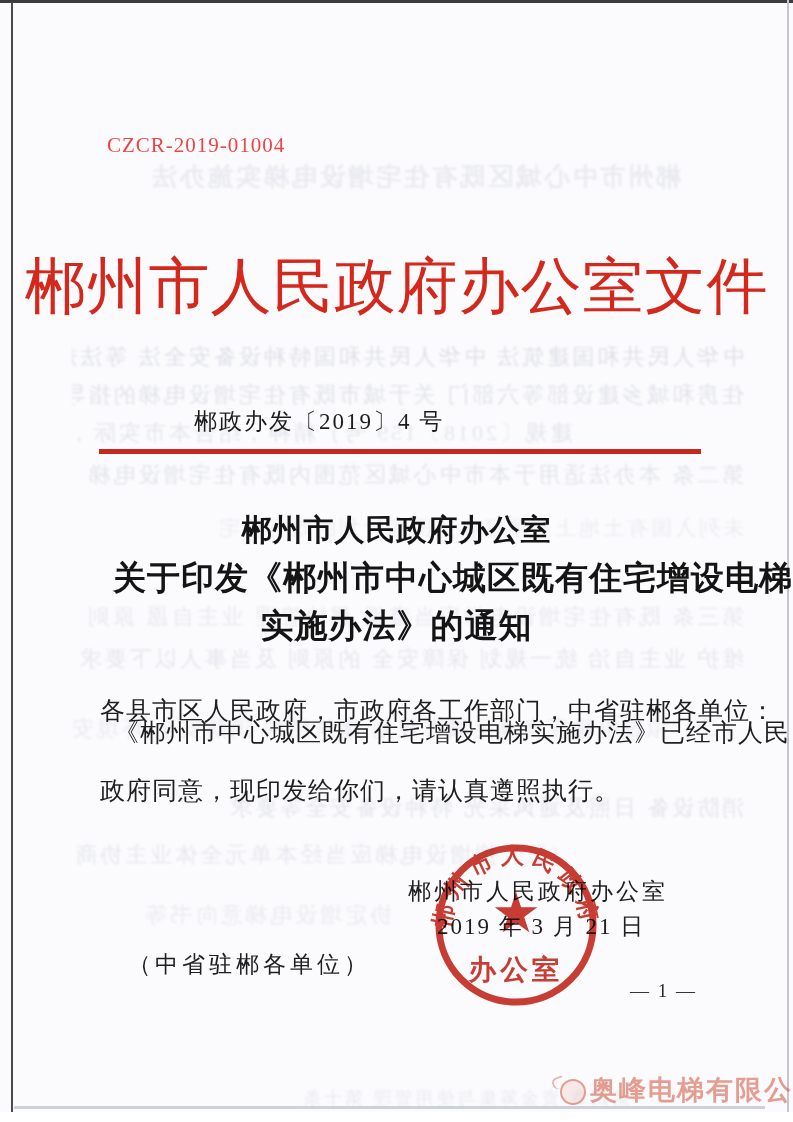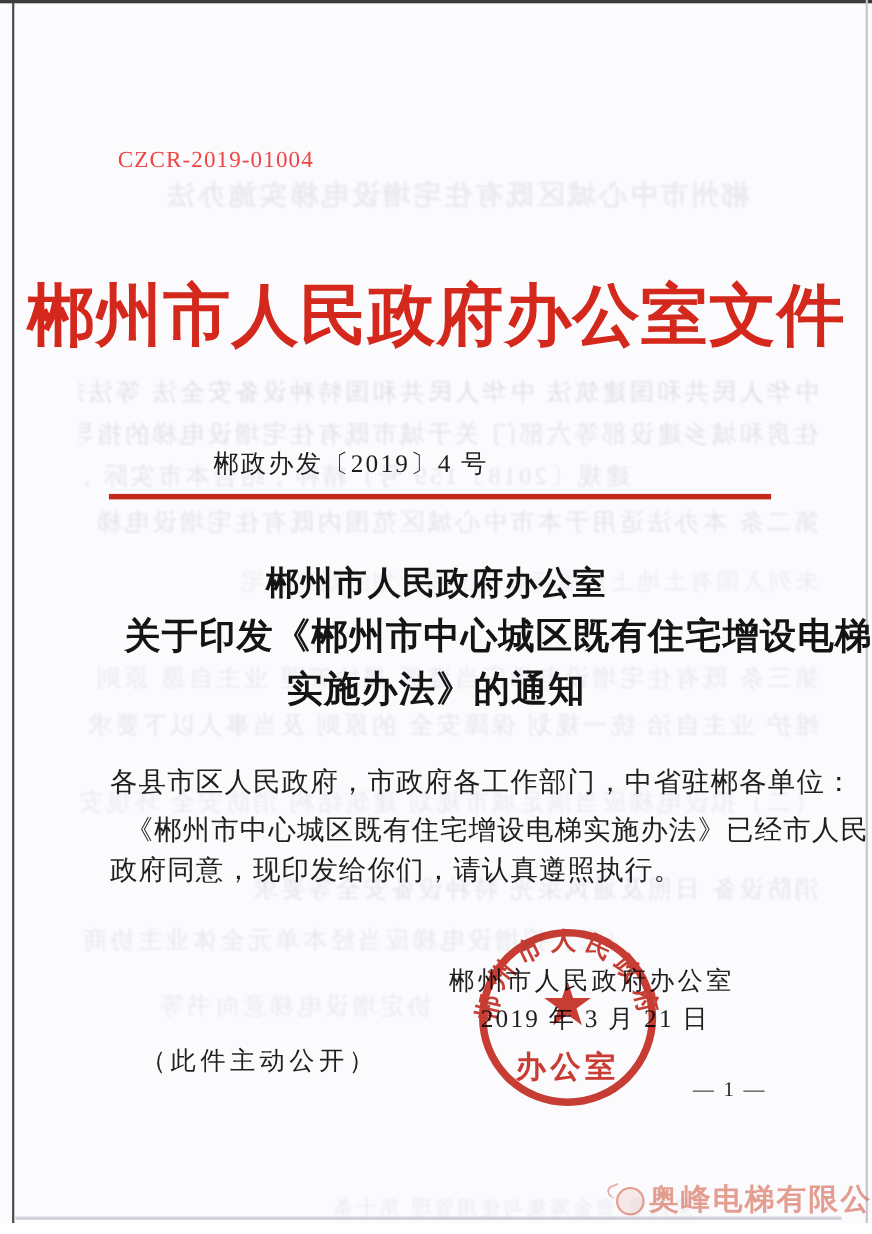--- a/index.html
+++ b/index.html
@@ -27,34 +27,34 @@
     white-space:nowrap;
     overflow:hidden;
     letter-spacing:3px;
     pointer-events:none;
   }
 
   .doc-code{position:absolute;left:107px;top:133px;font-size:21px;letter-spacing:1px;color:#ef4444;}
 
   .header-title{
     position:absolute;left:0;top:246px;width:793px;
-    text-align:center;font-size:61px;font-weight:700;
+    text-align:center;font-size:61px;font-weight:400;
     color:#d4281c;letter-spacing:1px;white-space:nowrap;
   }
   .doc-number{position:absolute;left:0;top:406px;width:638px;text-align:center;font-size:23px;letter-spacing:2px;color:#1d1d1d;}
   .red-rule{position:absolute;left:99px;top:449px;width:602px;height:5px;background:#c5281c;}
 
   .title-line{position:absolute;left:0;width:793px;text-align:center;font-weight:bold;color:#141414;letter-spacing:1px;}
   .t1{top:510px;font-size:30px;}
   .t2{top:556px;font-size:33px;text-align:right;}
   .t3{top:604px;font-size:33px;}
 
   .body-line{position:absolute;font-size:25px;color:#1f1f1f;letter-spacing:1px;white-space:nowrap;}
   .b0{left:100px;top:694px;}
-  .b1{left:114px;top:738px;}
+  .b1{left:114px;top:716px;}
   .b2{left:100px;top:774px;font-family:Liberation Serif, serif;}
 
   .sig-org{position:absolute;left:408px;top:876px;font-size:23px;letter-spacing:3px;color:#1f1f1f;}
   .sig-date{position:absolute;left:437px;top:911px;font-size:23px;letter-spacing:2px;color:#1f1f1f;}
 
   .seal{position:absolute;left:430px;top:841px;width:172px;height:168px;mix-blend-mode:multiply;opacity:.9;}
 
   .disclosure{position:absolute;left:128px;top:949px;font-size:23px;letter-spacing:4px;color:#1f1f1f;}
   .page-number{position:absolute;left:630px;top:980px;font-size:19px;letter-spacing:2px;color:#2a2a2a;}
 
@@ -113,21 +113,21 @@
     <defs>
       <path id="sealArc" d="M 22 112 A 67 67 0 1 1 148 112" fill="none"></path>
     </defs>
     <text font-size="23" font-weight="bold" fill="#c5281c" letter-spacing="7">
       <textPath href="#sealArc" startOffset="50%" text-anchor="middle">郴州市人民政府</textPath>
     </text>
     <text x="85" y="92" font-size="56" text-anchor="middle" fill="#c5281c" font-family="DejaVu Sans, sans-serif">★</text>
     <text x="85" y="140" font-size="28" font-weight="bold" text-anchor="middle" fill="#c5281c" letter-spacing="4">办公室</text>
   </svg>
 
-  <div class="disclosure">（此件主动公开）</div>
+  <div class="disclosure">（中省驻郴各单位）</div>
 
   <div class="page-number">— 1 —</div>
 
   <div class="watermark">
     <div class="wm-logo">
       <span class="wing"></span>
       <span class="blob"></span>
     </div>
     <div class="wm-text">奥峰电梯有限公司</div>
   </div>

